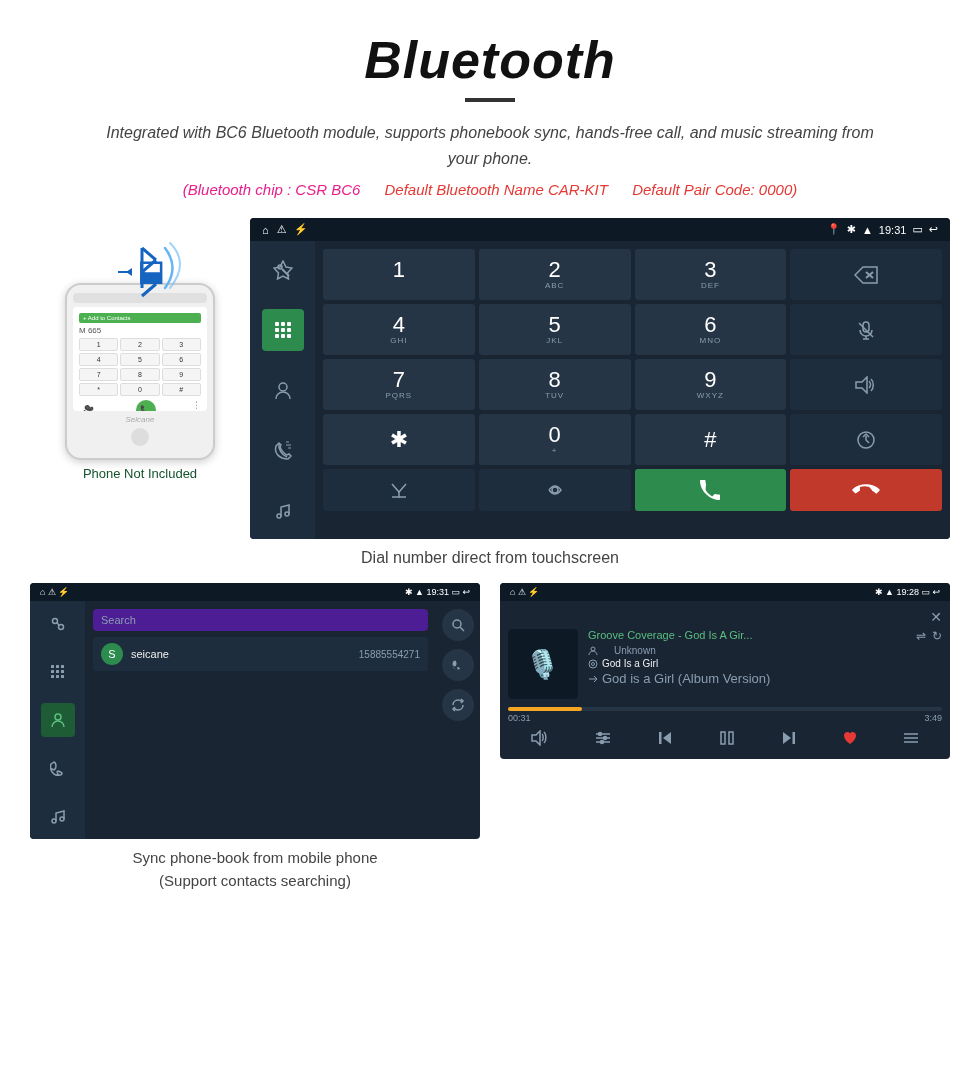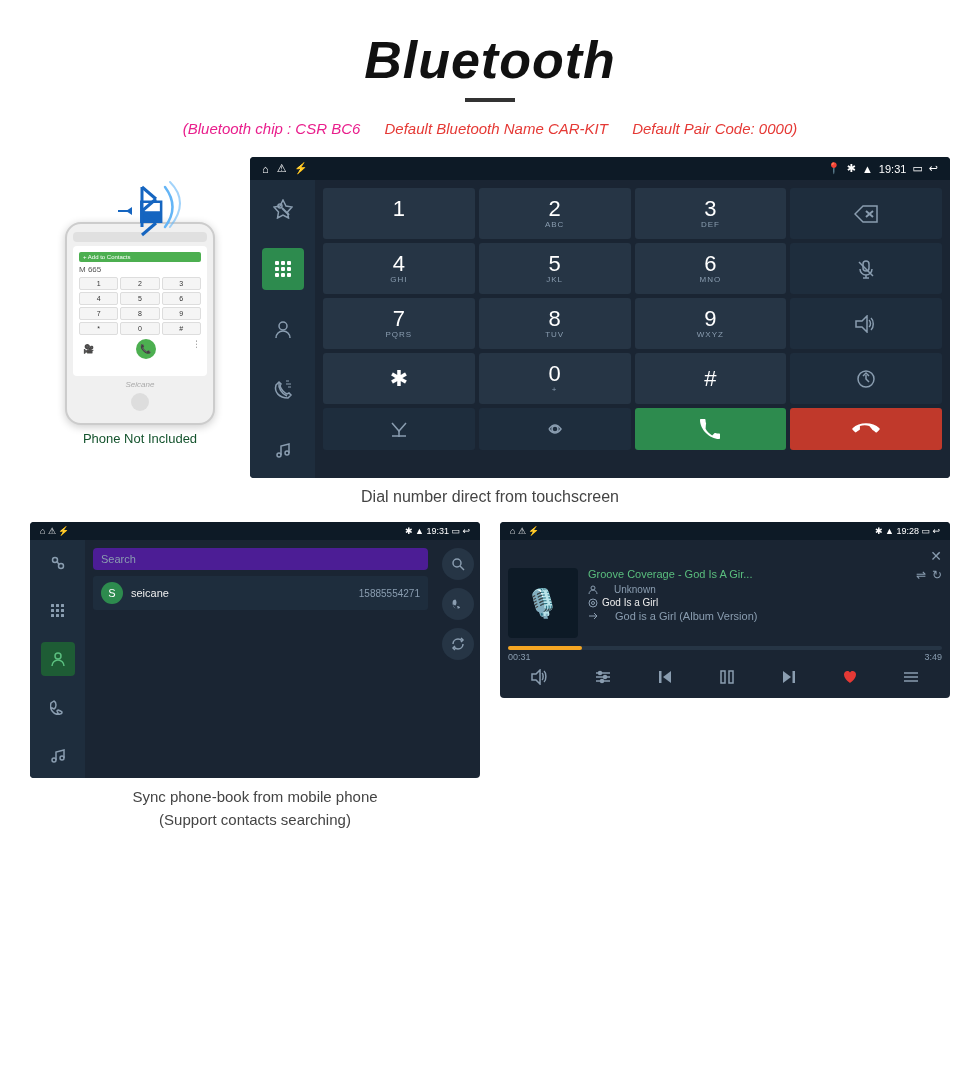--- a/index.html
+++ b/index.html
@@ -69,21 +69,21 @@
     }
     .phone-top-bar {
       background: #e0e0e0;
       border-radius: 4px;
       height: 10px;
       margin-bottom: 4px;
     }
     .phone-screen {
       background: #fff;
       border-radius: 4px;
-      height: 130px;
+      height: 104px;
       padding: 6px;
       font-size: 7px;
       color: #333;
       overflow: hidden;
     }
     .phone-screen-header {
       background: #4caf50;
       color: white;
       padding: 2px 4px;
       border-radius: 2px;
@@ -386,21 +386,21 @@
       align-items: center;
       justify-content: center;
       font-size: 28px;
       color: #8a9db0;
       flex-shrink: 0;
     }
     .music-details { flex: 1; }
     .music-title { color: #5abe7e; font-size: 11px; margin-bottom: 4px; }
     .music-meta { color: #8a9db0; font-size: 10px; margin-bottom: 2px; display: flex; align-items: center; gap: 16px; }
     .music-track { color: #eee; font-size: 10px; margin-bottom: 2px; display: flex; align-items: center; gap: 4px; }
-    .music-track-sub { color: #8a9db0; font-size: 11px; display: flex; align-items: center; gap: 17px; text-align: right; }
+    .music-track-sub { color: #8a9db0; font-size: 13px; display: flex; align-items: center; gap: 4px; text-align: right; }
     .progress-bar-container {
       margin: 6px 0;
     }
     .progress-bar-bg {
       background: #263545;
       border-radius: 3px;
       height: 4px;
       width: 100%;
       position: relative;
     }
@@ -438,20 +438,21 @@
       align-items: center;
       margin-bottom: 5px;
     }
   </style>
 </head>
 <body>
 
 <div class="page-header">
   <h1 class="page-title">Bluetooth</h1>
   <div class="title-divider"></div>
+  <p class="page-description">Integrated with BC6 Bluetooth module, supports phonebook sync, hands-free call, and music streaming from your phone.</p>
   <div class="bluetooth-specs">
     <span class="spec-pink">(Bluetooth chip : CSR BC6</span>
     <span class="spec-red">Default Bluetooth Name CAR-KIT</span>
     <span class="spec-red2">Default Pair Code: 0000)</span>
   </div>
 </div>
 
 <div class="main-screenshot-area">
 
   <div class="phone-side">

